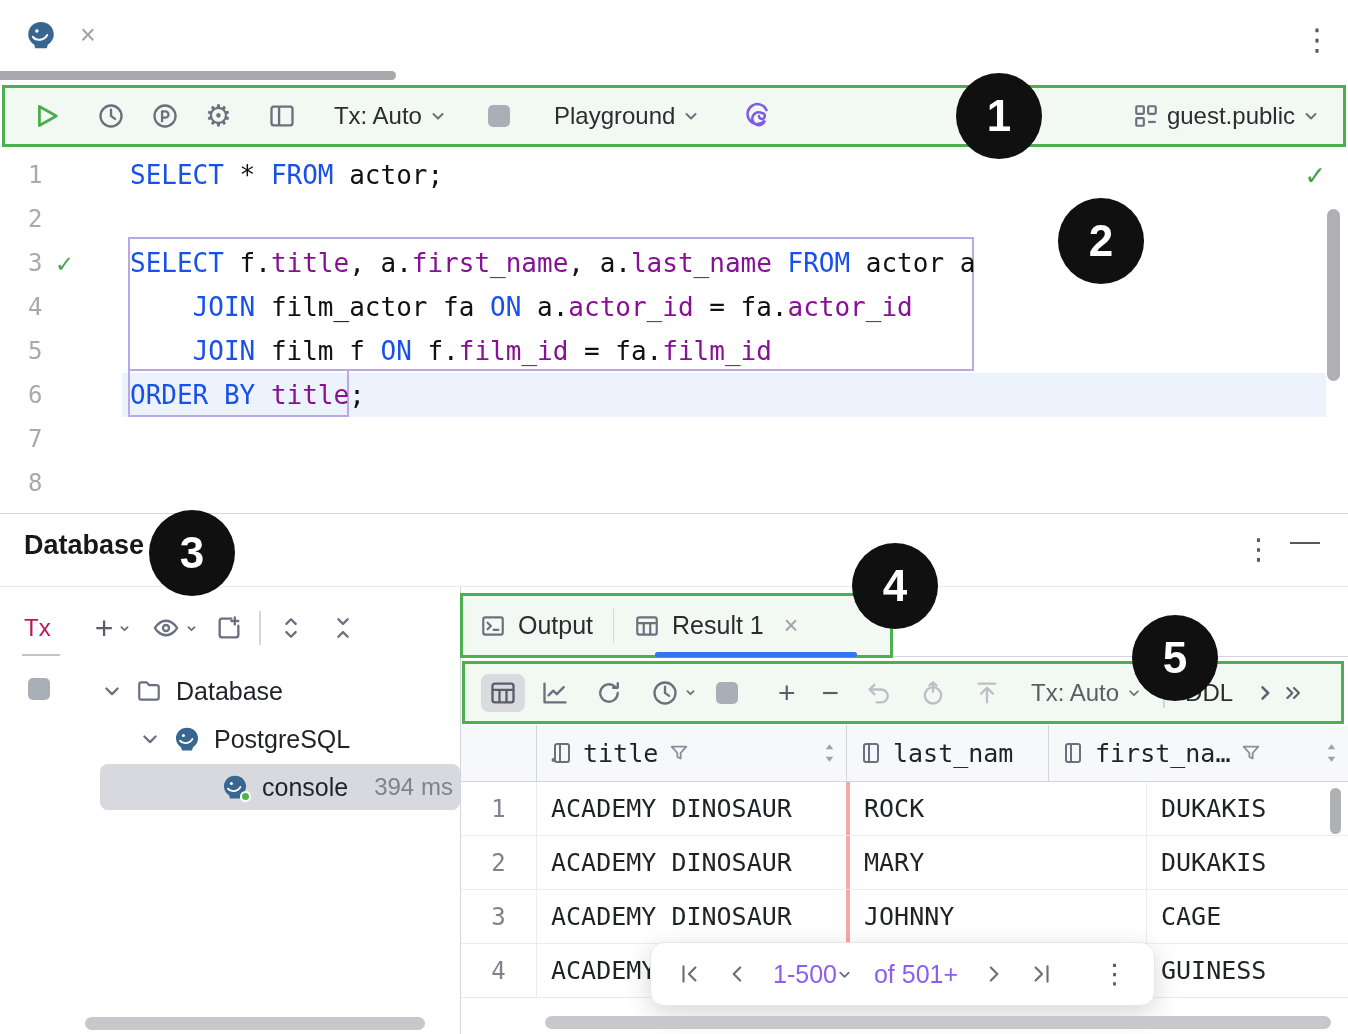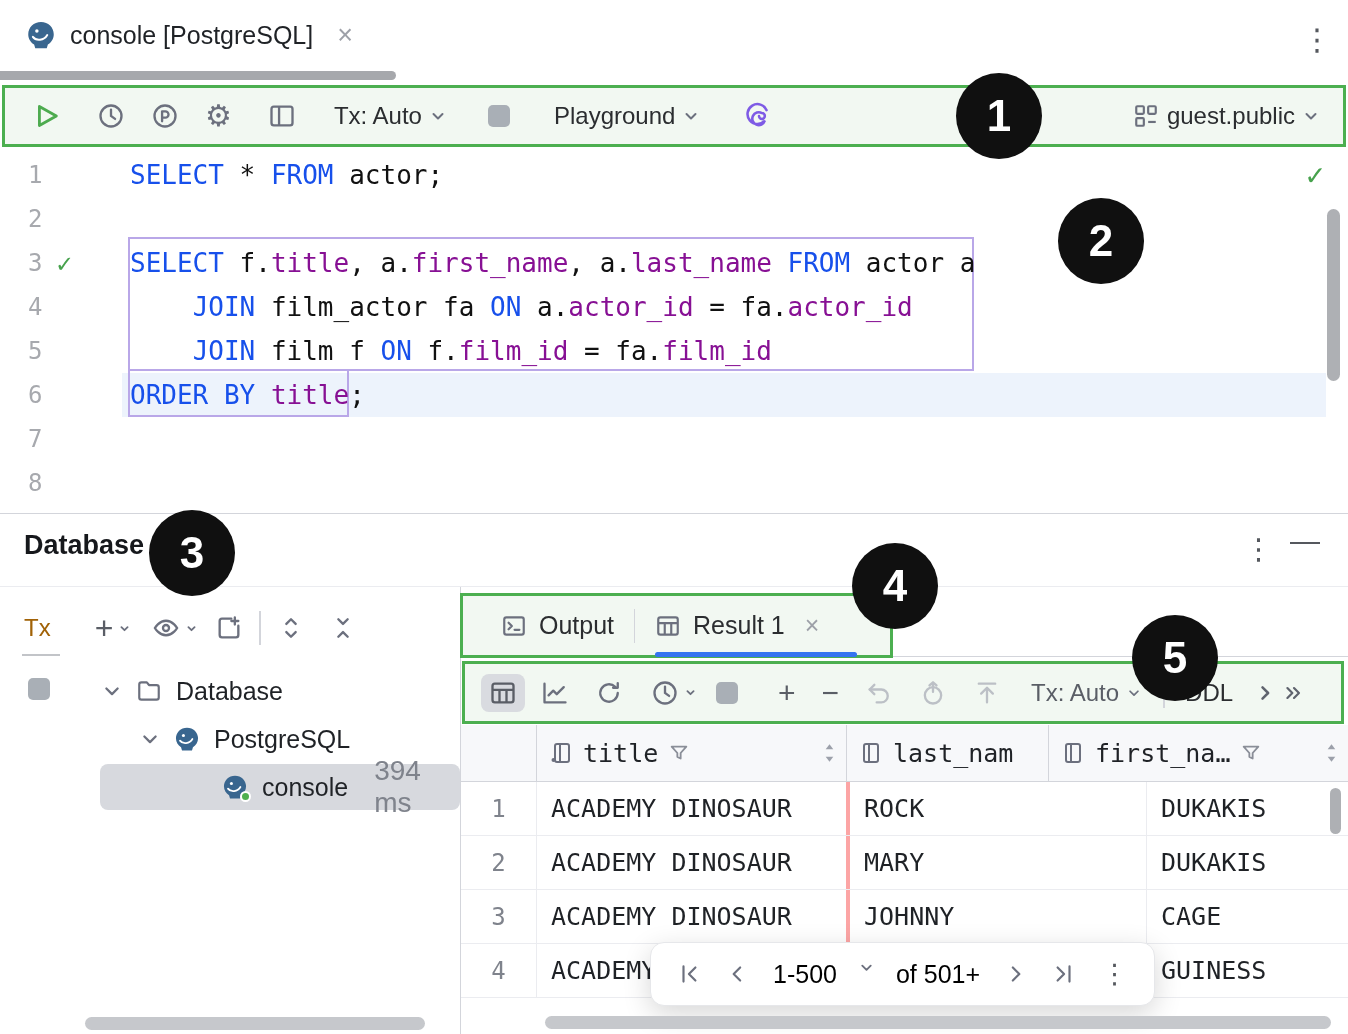--- a/index.html
+++ b/index.html
@@ -44,35 +44,35 @@
 .edit-check{position:absolute;left:1306px;top:10px;font-size:30px;font-weight:700;color:#47a24d}
 .editor-vscroll{position:absolute;left:1327px;top:62px;width:13px;height:172px;background:#aeb0b4;border-radius:7px}
 
 
 .services{position:absolute;left:0;top:513px;width:1348px;height:521px;background:#fff;border-top:1px solid #d3d5db}
 .services-title{position:absolute;left:24px;top:16px;font-size:27px;font-weight:700;color:#16181c}
 .svc-kebab{position:absolute;left:1244px;top:18px;font-size:29px;color:#55585e}
 .svc-min{position:absolute;left:1290px;top:10px;font-size:30px;color:#55585e}
 .svc-hline{position:absolute;left:0;top:72px;width:1348px;height:1px;background:#ebecf0}
 .svc-toolbar{position:absolute;left:24px;top:86px;height:56px;display:flex;align-items:center}
-.svc-tx{font-size:24px;color:#a16207;position:relative}
+.svc-tx{font-size:24px;color:#be185d;position:relative}
 .svc-tx::after{content:"";position:absolute;left:-2px;bottom:-14px;width:38px;height:2px;background:#c2c4c8}
 .svc-plus{font-size:32px;color:#5a5e66;line-height:1}
 .svc-divider{width:2px;height:34px;background:#d3d5db}
 .svc-status-sq{position:absolute;left:28px;top:164px;width:22px;height:22px;border-radius:5px;background:#a9afb6}
 .tree-row{position:absolute;height:46px;display:flex;align-items:center;font-size:25px;color:#1f2226}
 .tr1{left:102px;top:154px;gap:14px}
 .tr2{left:140px;top:202px;gap:14px}
 .tr3{left:100px;top:250px;gap:14px;width:360px;background:#d7d9de;border-radius:8px;padding-left:122px}
-.tree-meta{font-size:28px;color:#7f838c;margin-left:12px}
+.tree-meta{font-size:24px;color:#7f838c;margin-left:12px}
 .pg-dot{position:absolute;right:-3px;bottom:-2px;width:11px;height:11px;border-radius:50%;background:#4fb04f;border:2px solid #fff}
 
 
 .rpane-divider{position:absolute;left:460px;top:73px;width:1px;height:448px;background:#d3d5db}
-.result-tabs{position:absolute;left:460px;top:79px;width:433px;height:65px;display:flex;align-items:center;padding-left:38px}
+.result-tabs{position:absolute;left:460px;top:79px;width:433px;height:65px;display:flex;align-items:center;padding-left:17px}
 .rtab{display:flex;align-items:center;gap:12px;font-size:25px;color:#2b2d30}
 .rtab-divider{width:1px;height:34px;background:#d3d5db;margin:0 20px}
 .tclose{color:#9da0a8;font-size:25px;margin-left:8px}
 .tabs-underline{position:absolute;left:655px;top:138px;width:202px;height:5px;border-radius:3px;background:#3574F0;z-index:2}
 .tabs-bottomline{position:absolute;left:893px;top:142px;width:455px;height:1px;background:#d3d5db}
 .result-toolbar{position:absolute;left:462px;top:147px;width:882px;height:63px;display:flex;align-items:center;padding:0 14px 0 16px}
 .rt-sel{background:#d9dbe0;border-radius:8px;padding:5px 8px}
 .rt-label{font-size:24px;color:#5a5e66;display:inline-flex;align-items:center;gap:8px}
 .rt-ddl{font-size:24px;color:#2b2d30}
 .rt-divider{width:2px;height:30px;background:#d3d5db}
@@ -89,21 +89,21 @@
 .tc{display:flex;align-items:center;overflow:hidden;white-space:pre}
 .tc-num{width:75px;justify-content:center;color:#7f838c;font-size:24px}
 .tc-title{width:310px;padding-left:14px;border-left:1px solid #ebecf0}
 .tc-first{width:300px;padding-left:14px;border-left:4px solid #fca5a5}
 .tc-last{width:202px;padding-left:14px;border-left:1px solid #ebecf0}
 .grid-vscroll{position:absolute;left:1330px;top:274px;width:11px;height:46px;background:#aeb0b4;border-radius:6px}
 
 
 .pager{position:absolute;left:650px;top:428px;width:505px;height:64px;background:#fff;border:1px solid #e6e7ea;border-radius:14px;
   box-shadow:0 8px 28px rgba(0,0,0,.16);display:flex;align-items:center;padding:0 26px;gap:22px;z-index:10;font-size:25px}
-.pg-label{display:inline-flex;align-items:flex-start;gap:22px;color:#000000}
+.pg-label{display:inline-flex;align-items:center;gap:0;color:#8b5cf6}
 .pg-kebab{margin-left:auto;color:#55585e;font-size:27px}
 
 
 .hscroll{position:absolute;height:13px;background:#c6c8cc;border-radius:7px;z-index:20}
 .hs-left{left:85px;top:1017px;width:340px}
 .hs-right{left:545px;top:1016px;width:786px}
 </style>
 </head>
 <body>
 
@@ -111,21 +111,20 @@
 
   <div class="titlebar">
     <div class="tab">
       <span class="ic">
         <svg width="30" height="30" viewBox="0 0 24 24">
             <path fill="#39668F" d="M12 1.5C6.2 1.5 1.8 5.8 1.8 11.3c0 3.6 1.9 6.6 4.7 8.3l.9 2.9h9.2l.9-2.9c2.8-1.7 4.7-4.7 4.7-8.3C22.2 5.8 17.8 1.5 12 1.5z"></path>
             <circle cx="8.7" cy="8.8" r="1.4" fill="#fff"></circle>
             <path d="M5.5 13.5c2.5 3.5 9 3 11.5-1.5" stroke="#fff" stroke-width="1.6" fill="none" stroke-linecap="round"></path>
           </svg>
       </span>
-      <span>console [PostgreSQL]</span>
       <span class="tab-close">×</span>
     </div>
     <div class="window-kebab">⋮</div>
     <div class="tabstrip-scroll"></div>
   </div>
 
   <div class="main-toolbar annot-green">
     <span class="ic" style="margin-right:36px">
       <svg width="28" height="28" viewBox="0 0 24 24">
           <path d="M5.5 3.8 20 12 5.5 20.2z" fill="none" stroke="#4DAB4F" stroke-width="2.4" stroke-linejoin="round"></path>

